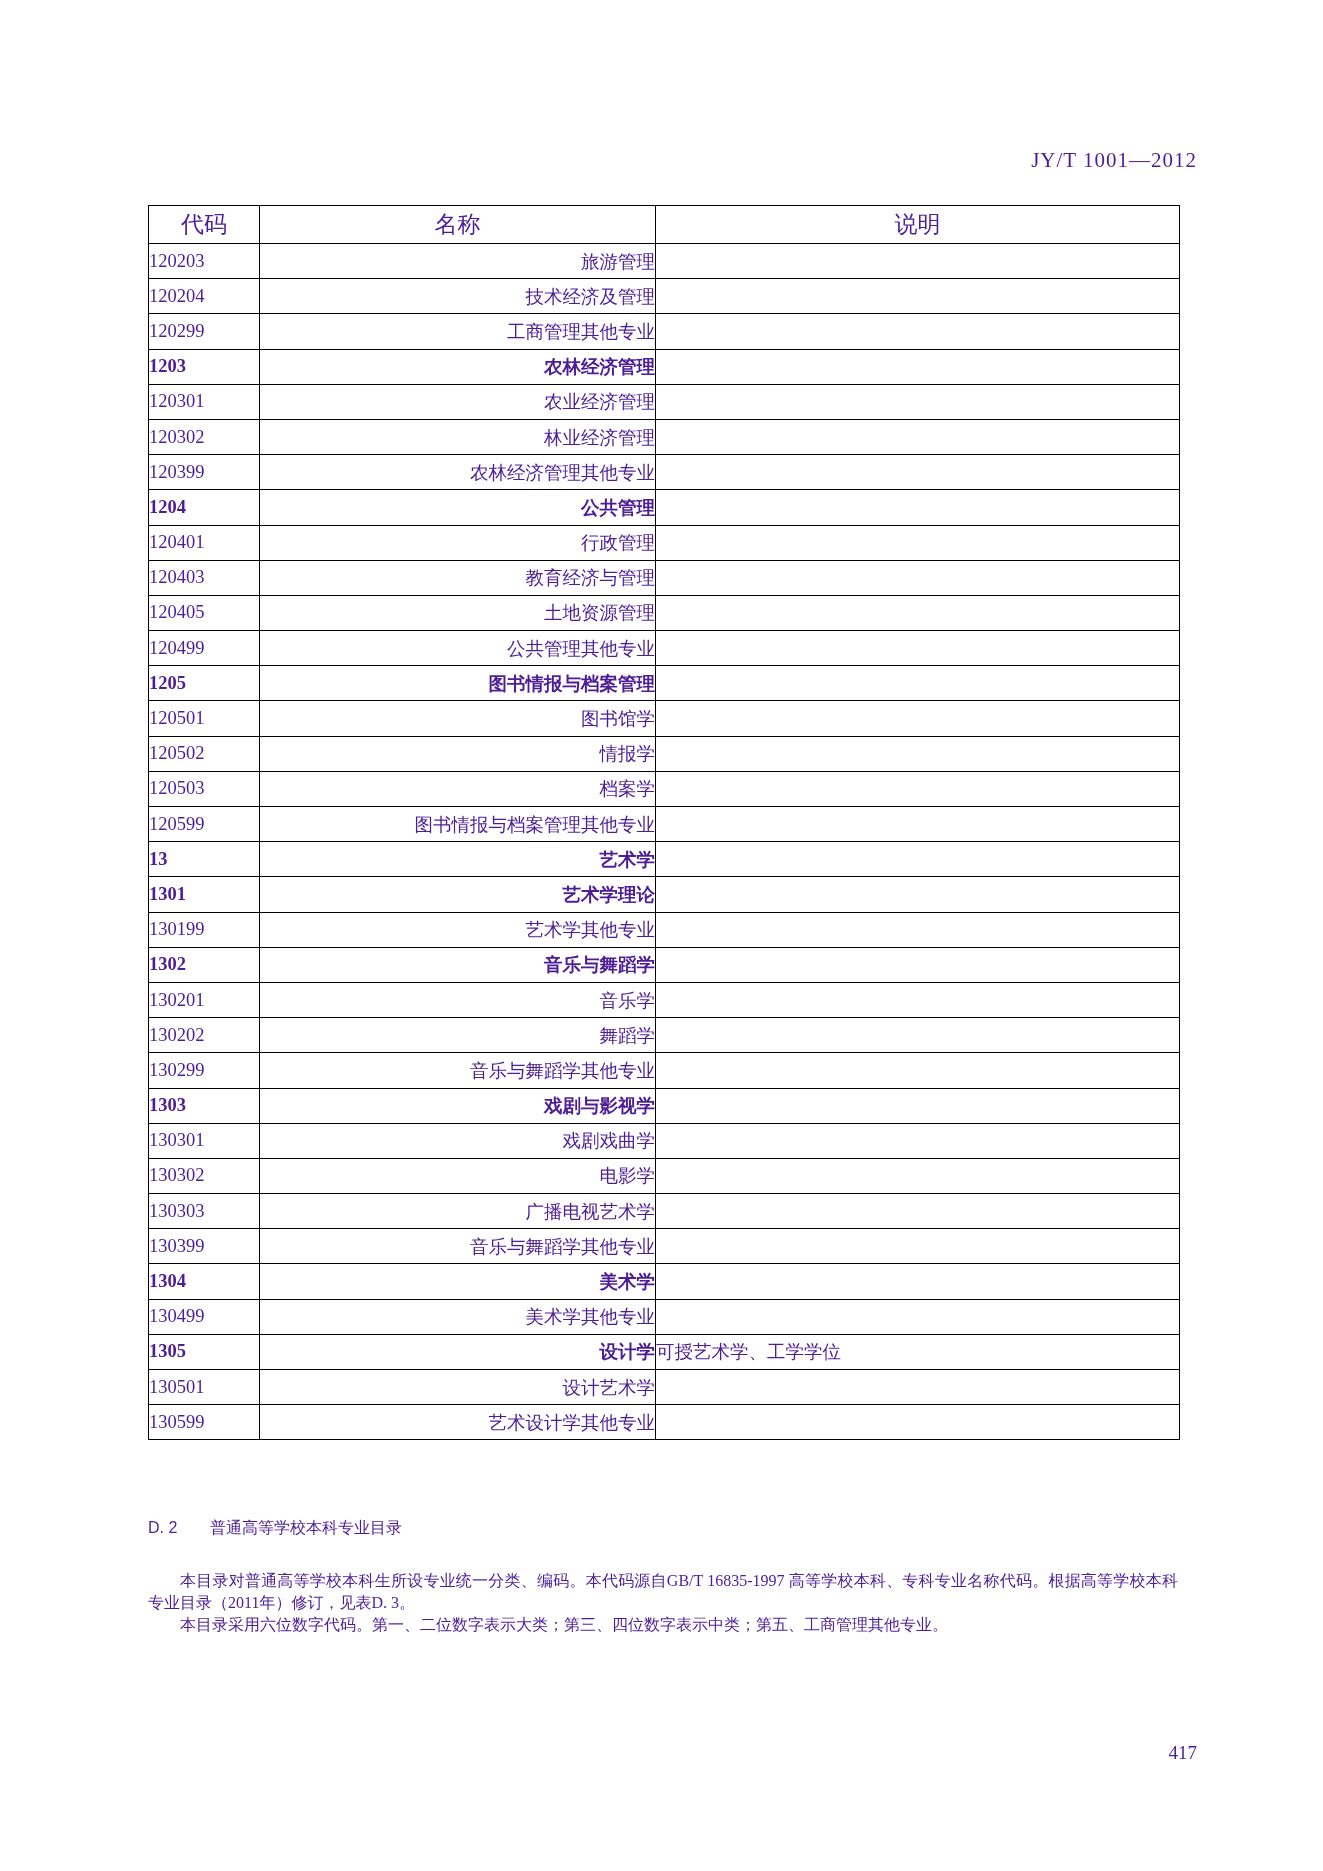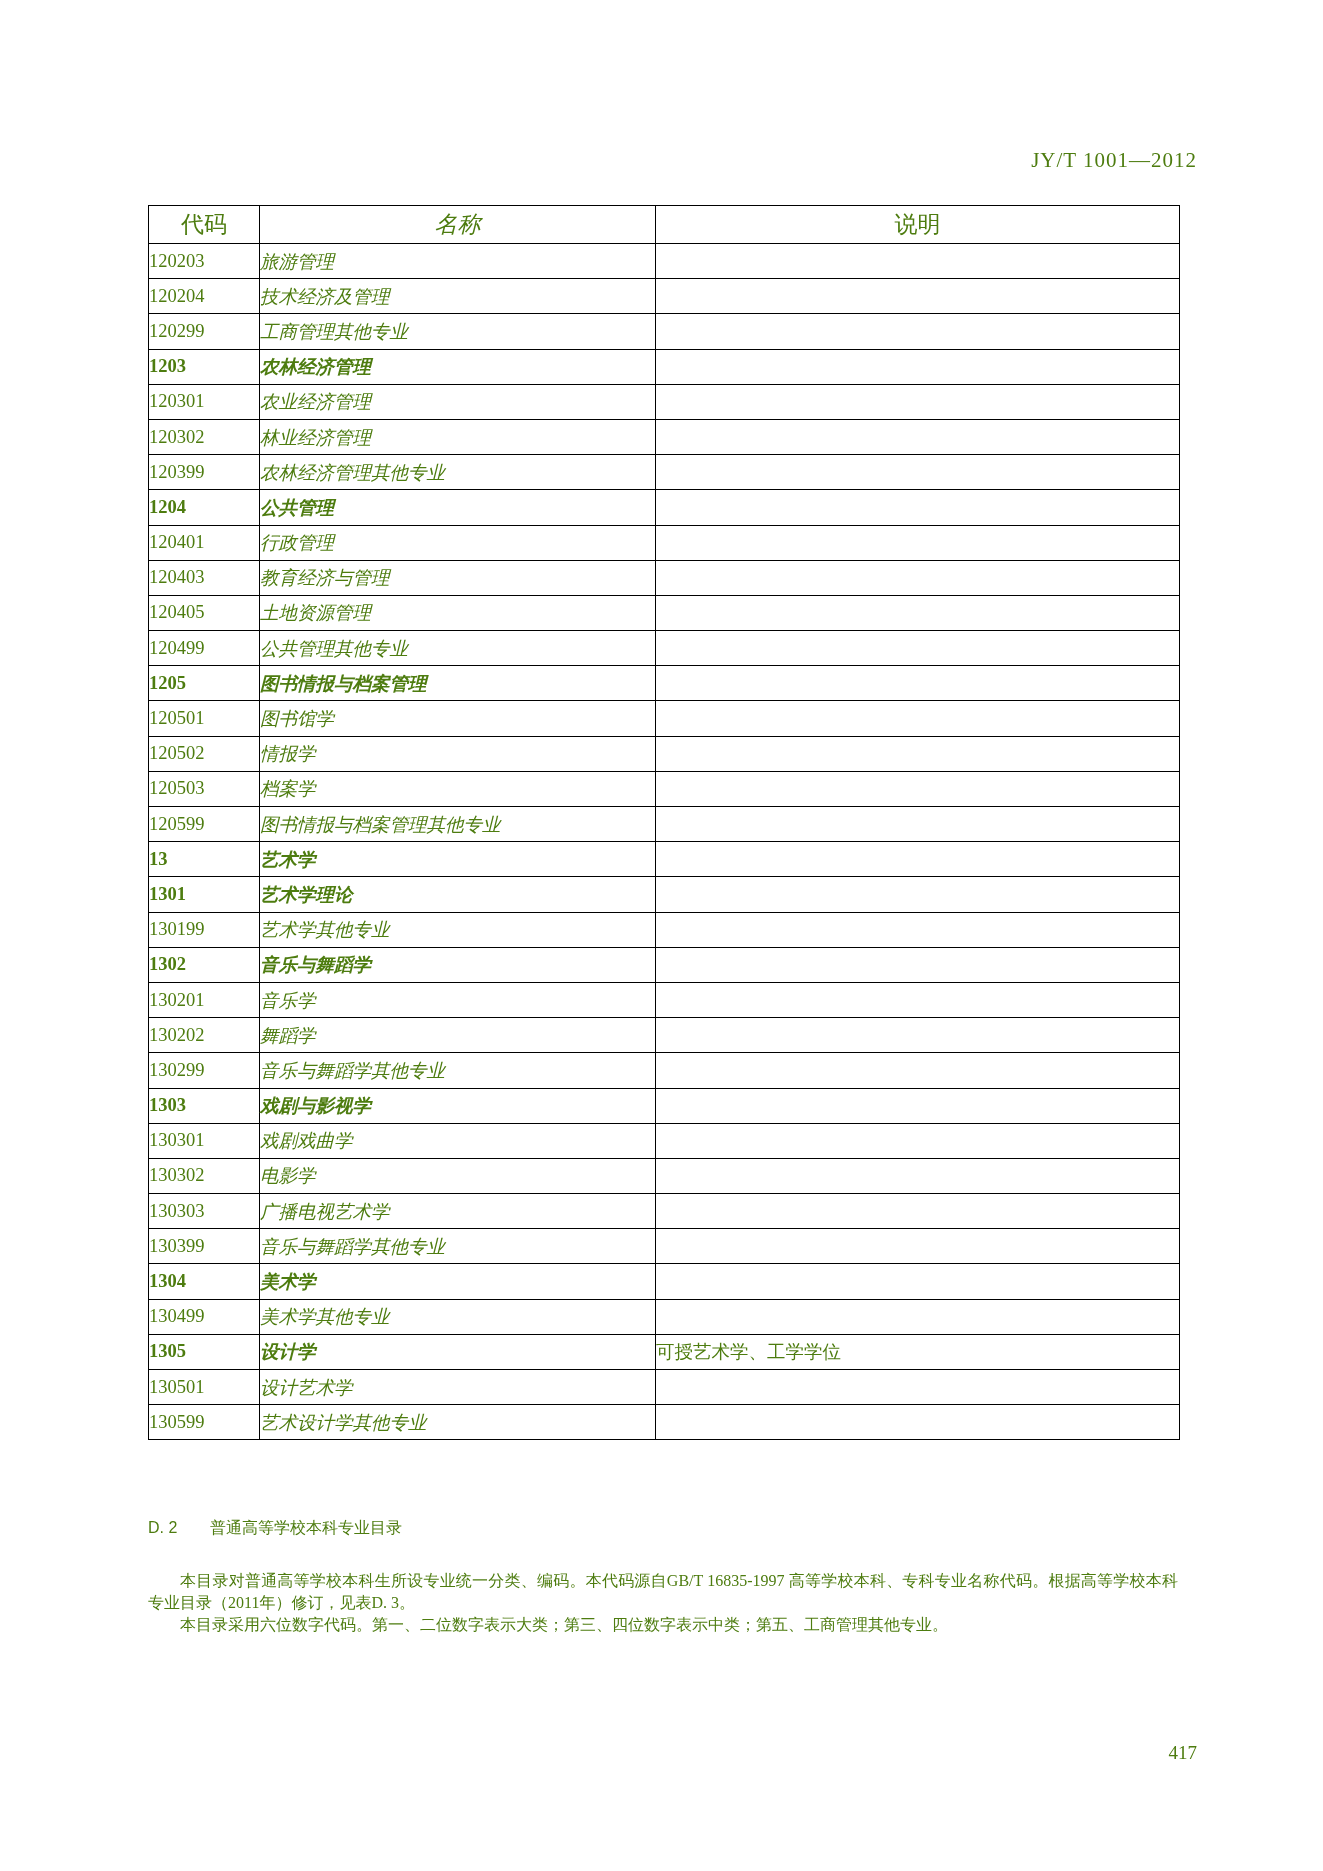--- a/index.html
+++ b/index.html
@@ -6,21 +6,21 @@
     margin: 0;
     padding: 0;
     background: #ffffff;
   }
   .page {
     width: 1323px;
     height: 1871px;
     position: relative;
     background: #ffffff;
     font-family: "Liberation Serif", "DejaVu Serif", serif;
-    color: #4d7c0f;
+    color: #4c1d95;
     box-sizing: border-box;
   }
   .header-std {
     position: absolute;
     top: 148px;
     right: 126px;
     font-size: 21px;
     letter-spacing: 1px;
     font-family: "Liberation Serif", serif;
   }
@@ -41,34 +41,35 @@
     vertical-align: middle;
   }
   table.catalog th {
     text-align: center;
     font-weight: normal;
     font-size: 23px;
     height: 37px;
     font-family: "Liberation Serif", serif;
   }
   th.col-code, td.col-code { width: 110px; }
-  th.col-name, td.col-name { width: 395px; font-style: italic; }
+  th.col-name, td.col-name { width: 395px; }
   th.col-desc, td.col-desc { width: 523px; }
   th.col-code { text-align: left; padding-left: 12px; }
   table.catalog td {
     height: 34.2px;
     font-size: 18.5px;
   }
   td.col-code {
     padding-left: 12px;
     white-space: nowrap;
   }
   td.col-name {
     padding-left: 20px;
     white-space: nowrap;
+    text-align: right;
   }
   td.col-desc {
     padding-left: 18px;
     white-space: nowrap;
   }
   tr.level-major td.col-code,
   tr.level-major td.col-name {
     font-weight: bold;
   }
   .section-head {

